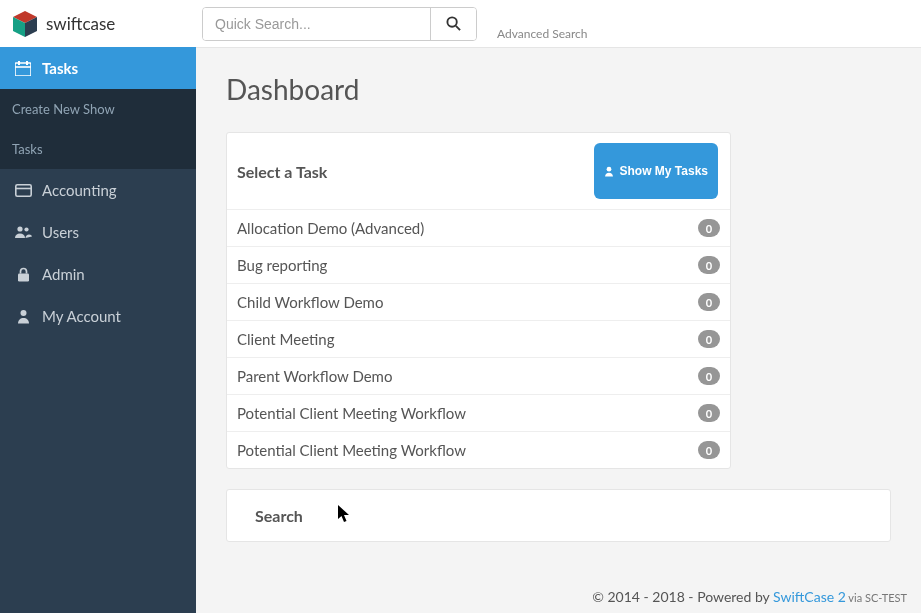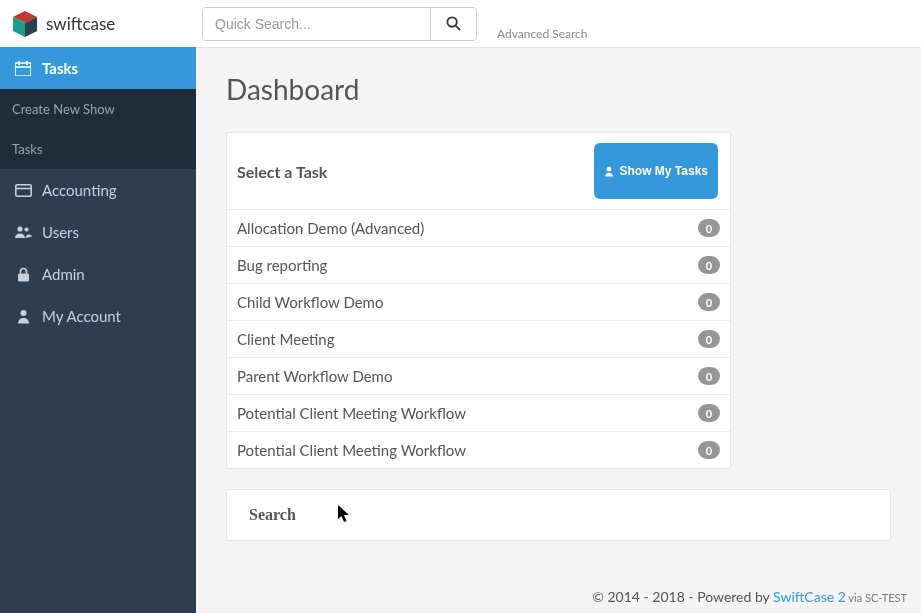--- a/index.html
+++ b/index.html
@@ -32,21 +32,21 @@
     .panel { background:#fff; border:1px solid #e5e5e5; border-radius:3px; }
     .task-panel { width:505px; }
     .panel-header { display:flex; align-items:center; justify-content:space-between; padding:10px 12px 10px 10px; }
     .panel-title { font-size:16px; font-weight:700; color:#555; }
     .show-btn { background:#3498db; color:#fff; border:none; border-radius:6px; padding:21px 10px; font-size:12px; cursor:pointer; display:inline-flex; align-items:center; gap:6px; font-weight:700; }
     .show-btn svg { width:10px; height:11px; fill:#fff; }
     .task-list { list-style:none; }
     .task-row { display:flex; align-items:center; justify-content:space-between; padding:9px 10px; border-top:1px solid #eee; font-size:15px; color:#555; cursor:pointer; }
     .badge { background:#969696; color:#fff; border-radius:9px; min-width:22px; height:18px; display:inline-flex; align-items:center; justify-content:center; font-size:11px; font-weight:700; padding:0 7px; }
     .right-col { flex:1; }
-    .search-panel { width:100%; margin-top:20px; padding:16px 22px;font-family:Liberation Serif, serif; }
+    .search-panel { width:100%; margin-top:20px; padding:16px 28px; }
     .search-title { font-size:16px; font-weight:700; color:#555; }
     .cursor { position:absolute; width:14px; height:20px; }
     .footer { position:fixed; bottom:8px; right:14px; font-size:14px; color:#555; }
     .footer .link { color:#3498db; cursor:pointer;text-align:center; }
     .footer .via { font-size:11px; color:#777; }
   </style>
 </head>
 <body>
 
 <div class="app">

